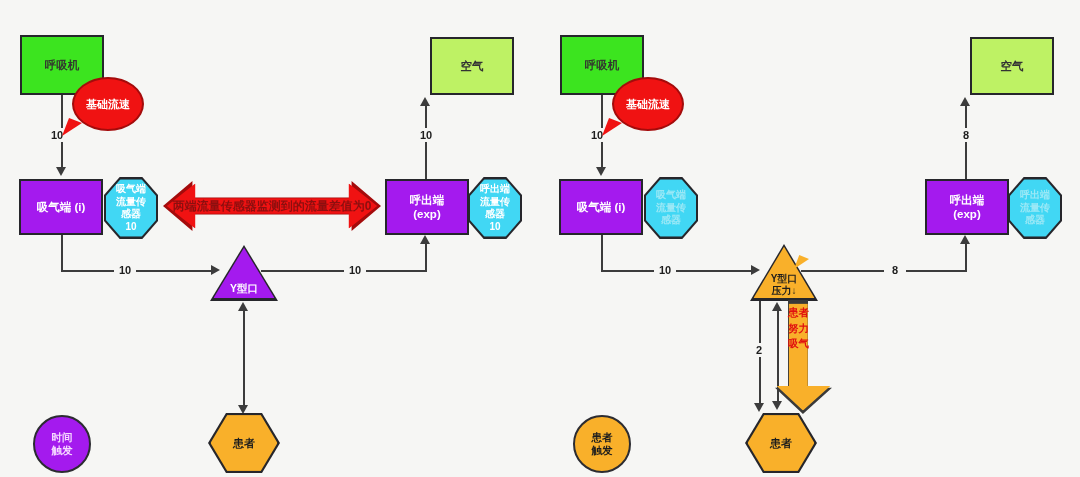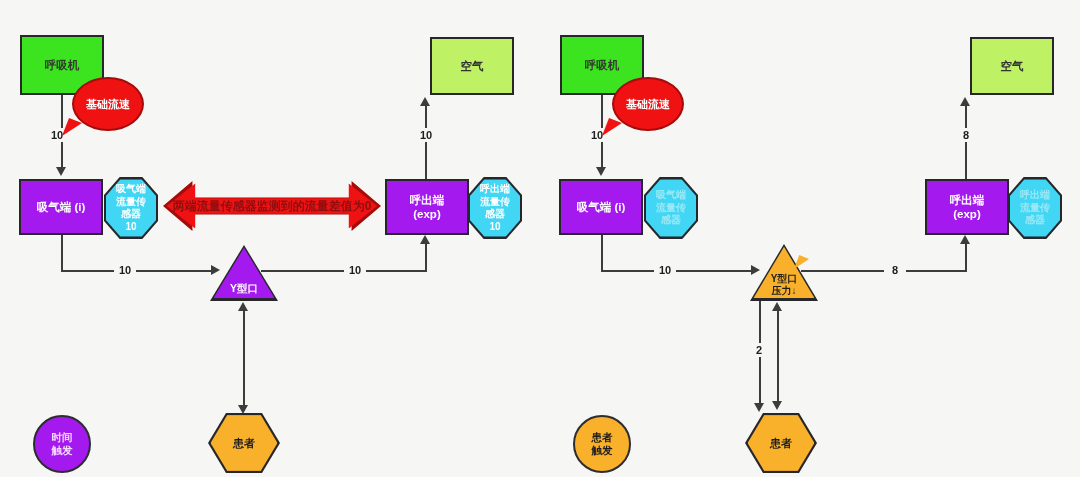--- a/index.html
+++ b/index.html
@@ -233,20 +233,25 @@
     <div class="tail" style="left:254px;top:238px;width:15px;height:14px;background:var(--orange)"></div>
 
     <div class="line v" style="left:219px;top:284px;height:104px"></div>
     <div class="ah down" style="left:214px;top:386px"></div>
     <div class="flow-label" style="left:208px;top:326px;width:22px">2</div>
 
     <div class="line v" style="left:237px;top:289px;height:97px"></div>
     <div class="ah up" style="left:232px;top:285px"></div>
     <div class="ah down" style="left:232px;top:384px"></div>
 
+    <div class="shape" style="left:235px;top:283px;width:57px;height:114px">
+      <div class="fill fat" style="background:#3a3a3a"></div>
+      <div class="fill fat inner" style="background:var(--orange)"></div>
+      <div class="effort-text">患者努力吸气</div>
+    </div>
 
     <div class="shape" style="left:205px;top:396px;width:72px;height:60px">
       <div class="fill hex" style="background:var(--border)"></div>
       <div class="fill hex inner" style="background:var(--orange)"></div>
       <div class="shape-text hex-text">患者</div>
     </div>
 
     <div class="circle orange" style="left:33px;top:398px;width:58px;height:58px">
       <div>患者</div>
       <div>触发</div>

